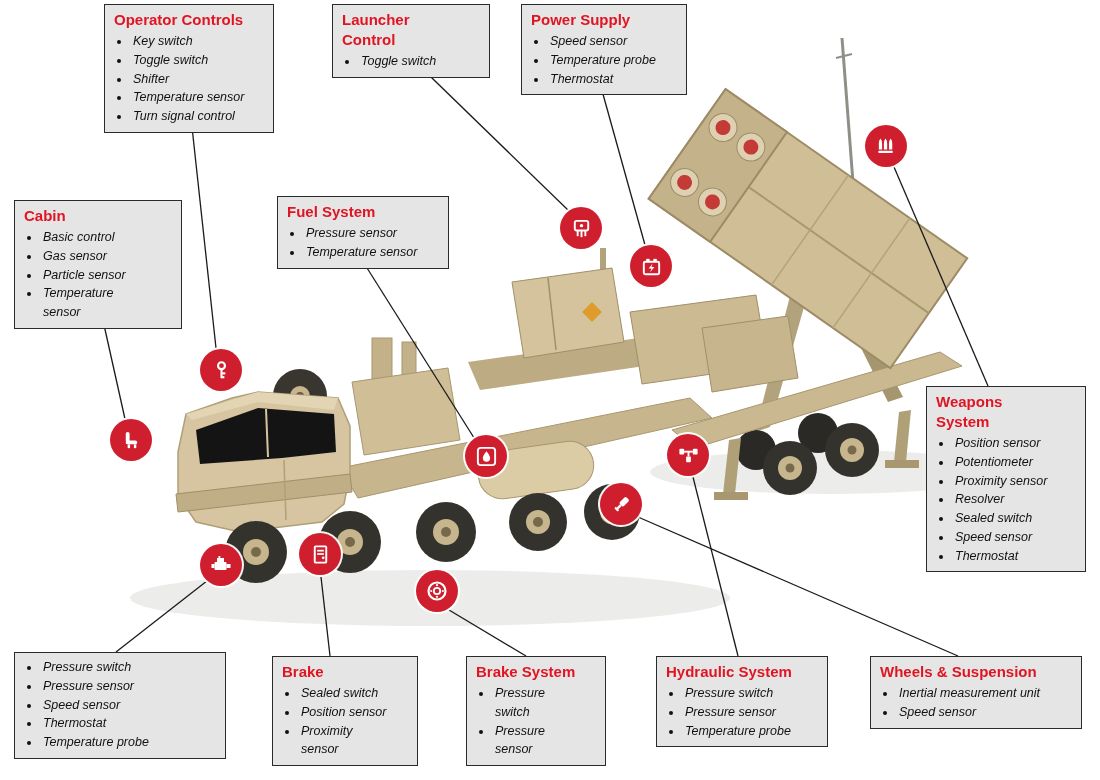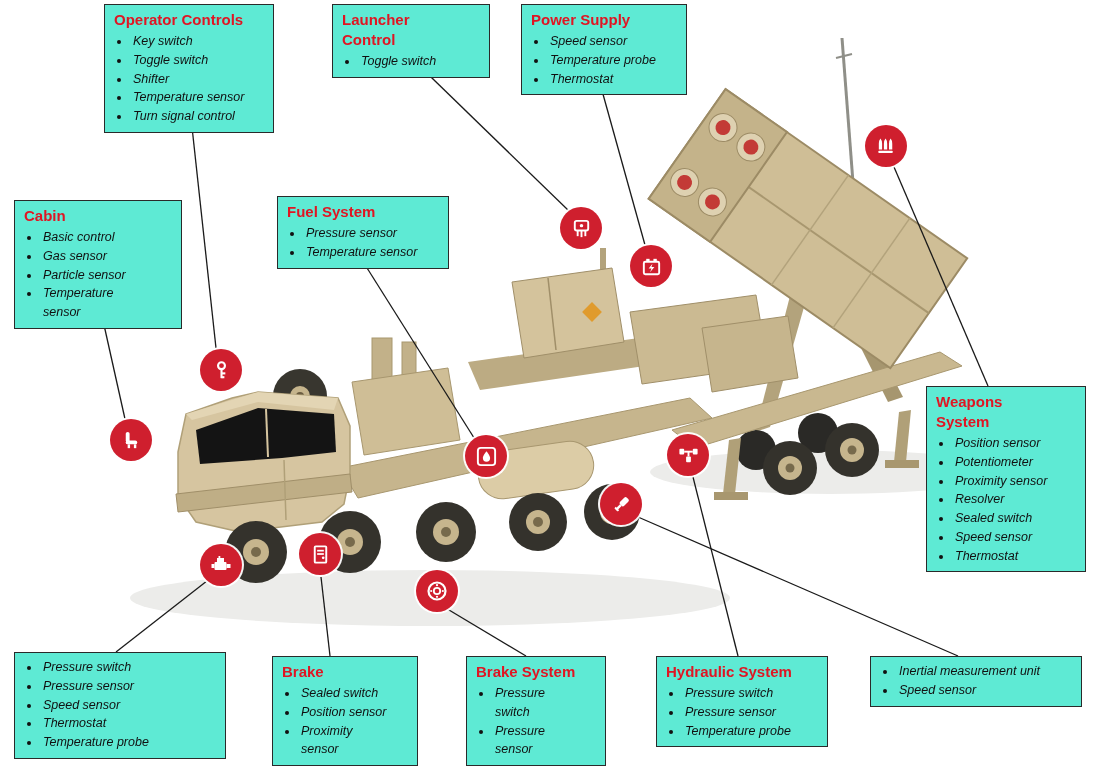--- a/index.html
+++ b/index.html
@@ -8,21 +8,21 @@
     --box-border:#2a2a2a;
     --line-black:#1a1a1a;
   }
   html,body{margin:0;padding:0;background:#fff;}
   #stage{
     position:relative;width:1100px;height:780px;background:#fff;overflow:hidden;
     font-family:"Liberation Sans","DejaVu Sans",sans-serif;
   }
   svg.scene{position:absolute;left:0;top:0;}
   .callout{
-    position:absolute;background:#5eead4;border:1.5px solid var(--box-border);
+    position:absolute;background:#e5e5e5;border:1.5px solid var(--box-border);
     padding:5px 27px 6px 9px;box-sizing:border-box;z-index:5;
   }
   .callout-title{
     color:var(--title-red);font-weight:bold;font-size:15px;line-height:20px;margin-bottom:2px;
   }
   .callout-list{
     margin:0;padding-left:17px;list-style:disc;font-style:italic;
   }
   .callout-list li{
     font-size:12.5px;line-height:1.5;color:#111;padding-left:2px;
@@ -354,19 +354,20 @@
   <div class="callout" style="left:656px;top:656px;width:172px">
     <div class="callout-title">Hydraulic System</div>
     <ul class="callout-list">
         <li>Pressure switch</li>
         <li>Pressure sensor</li>
         <li>Temperature probe</li>
       </ul>
   </div>
 
   <div class="callout" style="left:870px;top:656px;width:212px">
+    <div class="callout-title">Wheels &amp; Suspension</div>
     <ul class="callout-list">
         <li>Inertial measurement unit</li>
         <li>Speed sensor</li>
       </ul>
   </div>
 
 </div>
 
 </body></html>

